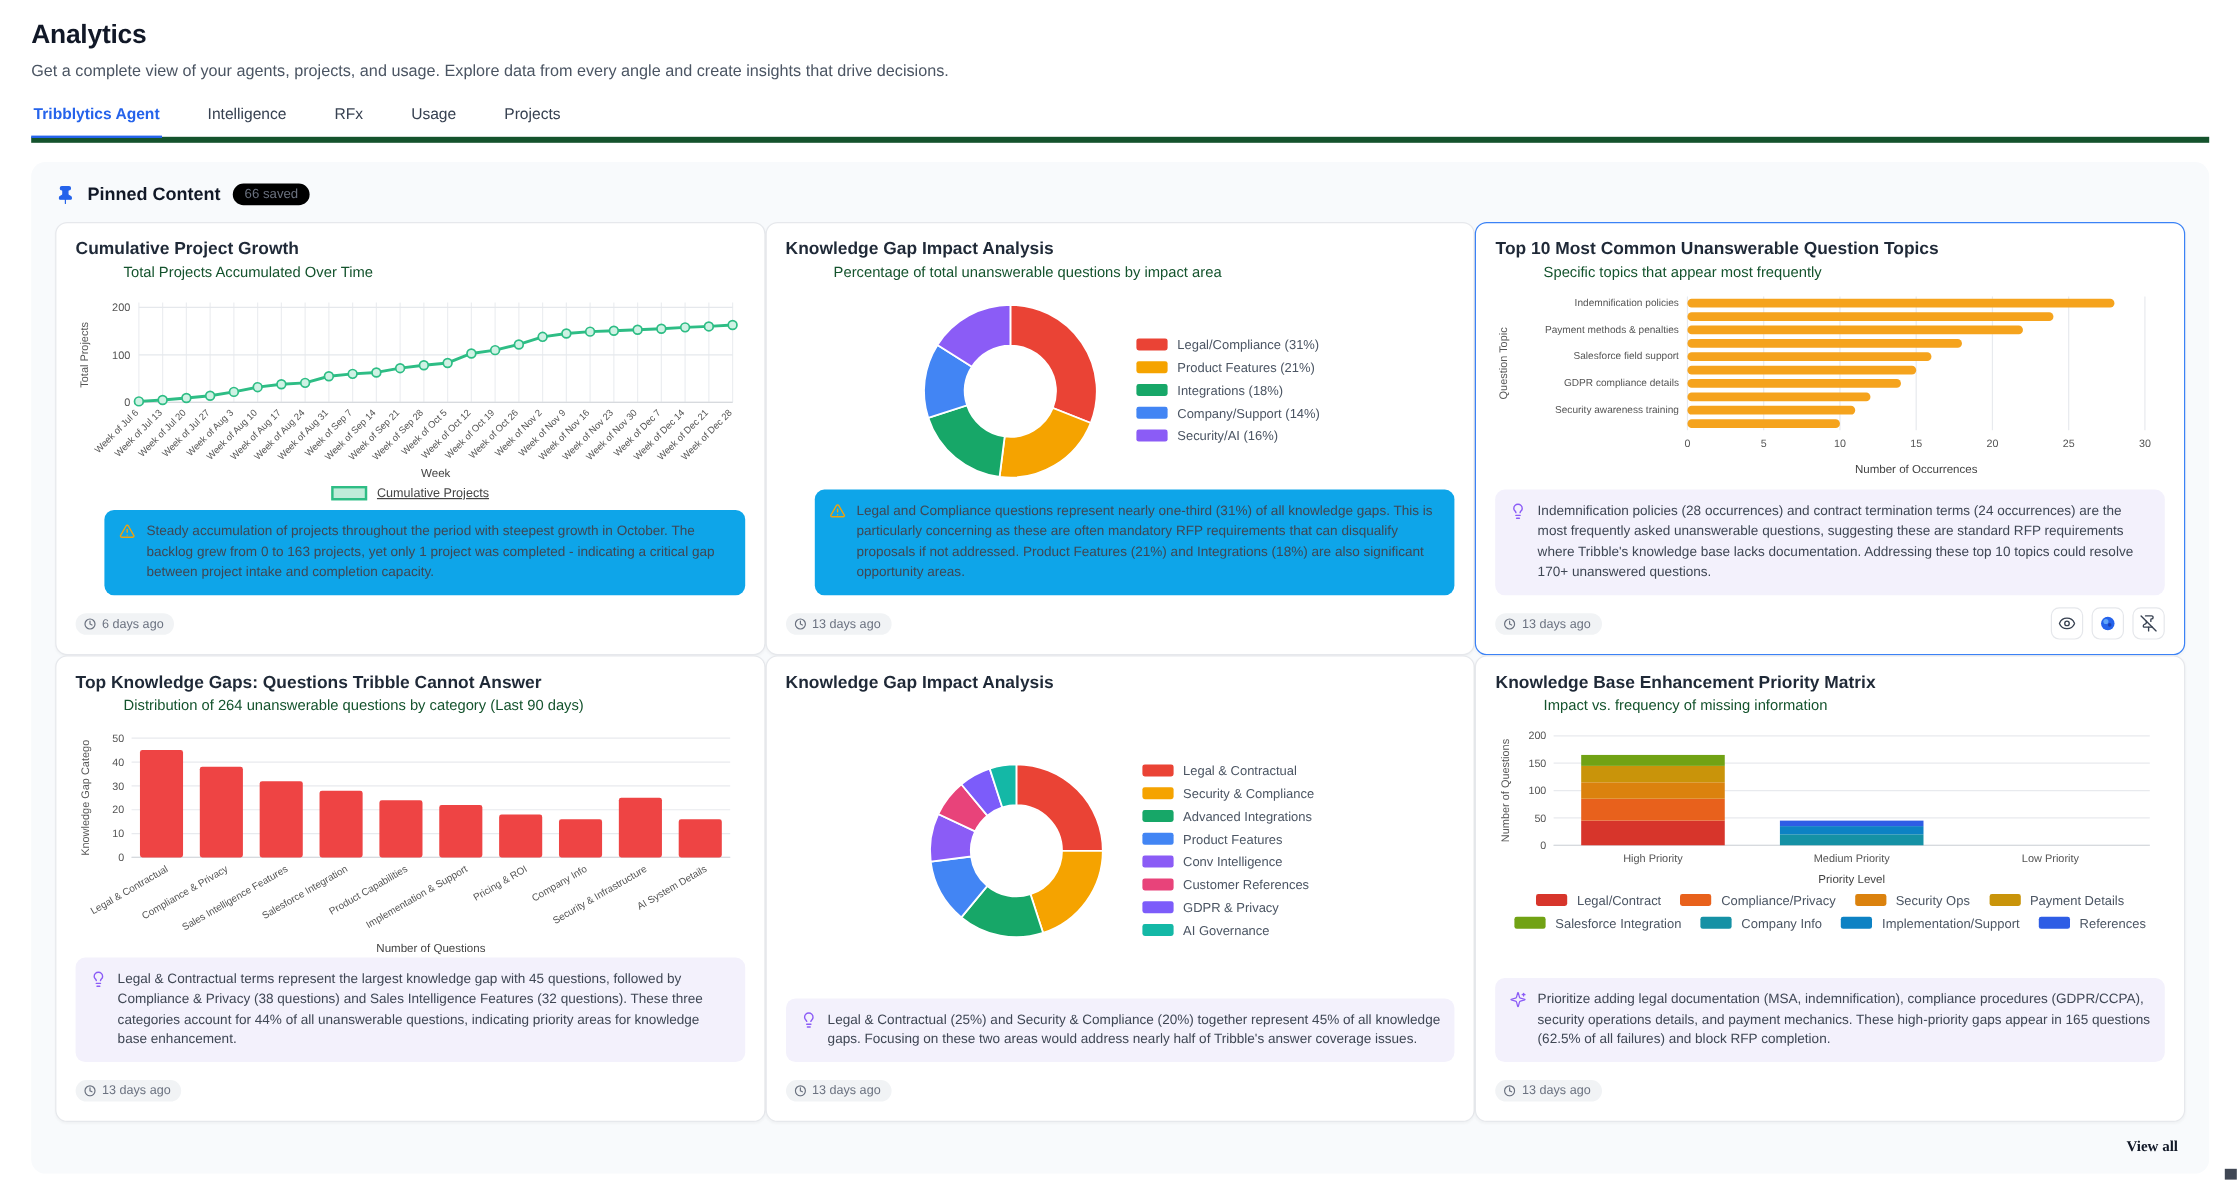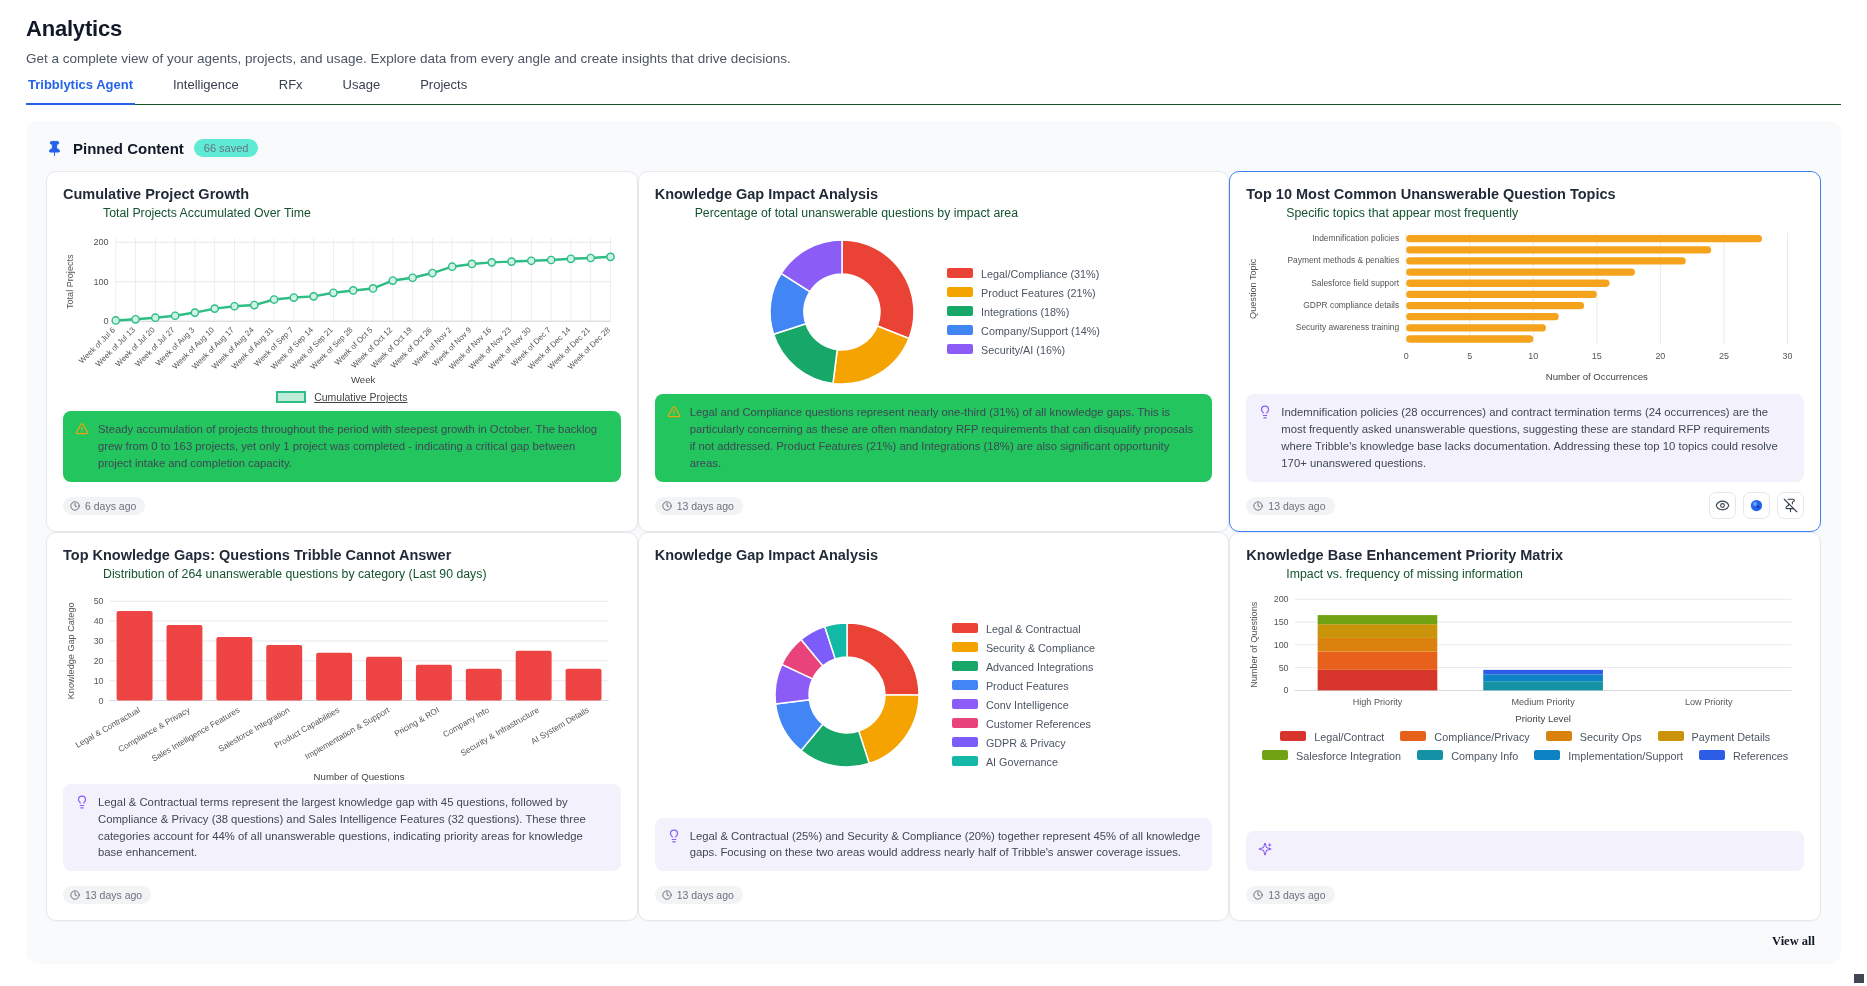--- a/index.html
+++ b/index.html
@@ -6,48 +6,48 @@
   html,body { margin:0; padding:0; }
   body {
     width:1867px; height:986px; overflow:hidden;
     background:#fff; color:#111827;
     font-family:"Liberation Sans", sans-serif;
   }
   svg text { font-family:"Liberation Sans", sans-serif; }
   .page { padding:10px 26px 0 26px; }
   .page-title { font-size:22px; font-weight:700; margin:6px 0 0 0; letter-spacing:-.2px; }
   .page-sub { font-size:13.5px; color:#4b5563; margin-top:9px; }
-  .tabs { display:flex; gap:36px; margin-top:5px; border-bottom:1px solid #14532d;text-align:right; }
+  .tabs { display:flex; gap:36px; margin-top:15px; border-bottom:5px solid #14532d;text-align:right; }
   .tab { font-size:13px; color:#374151; padding:6px 2px 11px 2px; cursor:pointer; }
   .tab.active { color:#2563eb; font-weight:700; border-bottom:2.5px solid #2563eb; margin-bottom:-1px; }
   .panel { background:#f8fafc; border-radius:12px; margin-top:16px; padding:18px 20px 14px 20px; }
   .pinned-header { display:flex; align-items:center; gap:10px; }
   .pinned-title { font-size:15px; font-weight:700; color:#111827; }
-  .badge { background:#5eead4; border-radius:999px; padding:3px 10px; font-size:11px; color:#6b7280; }
+  .badge { background:#000000; border-radius:999px; padding:3px 10px; font-size:11px; color:#6b7280; }
   .cards { display:grid; grid-template-columns:repeat(3,1fr); gap:0; margin-top:14px; }
   .card { background:#fff; border:1px solid #e6e8ec; border-radius:10px; padding:14px 16px 12px 16px;
           display:flex; flex-direction:column; box-shadow:0 1px 2px rgba(16,24,40,.03); }
   .card.selected { border:1.5px solid #3b82f6; }
   .card-title { font-size:14.5px; font-weight:700; color:#1f2937; }
   .card-sub { font-size:12.3px; color:#14532d; margin-top:4px;margin-left:40px; }
   .chart { margin-top:8px; width:100%; }
   .chart svg { display:block; width:100%; height:auto; }
   .donut-wrap { display:flex; align-items:center; justify-content:center; gap:30px; margin-top:10px; flex:1; }
   .donut-wrap svg { width:150px; height:150px; flex:none; }
   .legend-col { display:flex; flex-direction:column; gap:7px; }
   .legend-item { display:flex; gap:8px; font-size:10.8px; color:#4b5563; white-space:nowrap; }
   .swatch { width:26px; height:10px; border-radius:2px; flex:none; }
   .line-legend { display:flex; justify-content:center; align-items:center; gap:8px;
                  font-size:10.5px; color:#444; margin:3px 0 8px 0;text-decoration:underline; }
   .line-swatch { width:30px; height:12px; border:2px solid #2ebd85; background:#bfecd9; }
   .stack-legend { display:flex; flex-wrap:wrap; justify-content:center; column-gap:16px; row-gap:7px;
                   margin:4px 0 8px 0; font-size:10.8px; color:#4b5563; }
   .insight { display:flex; gap:9px; padding:10px 12px; border-radius:8px; font-size:11.3px;
              line-height:1.5; color:#3f4754; margin-top:auto; }
-  .insight.warning { background:#22c55e; }
+  .insight.warning { background:#0ea5e9;margin-left:24px; }
   .insight.purple { background:#f3f1fc; }
   .insight .ic { flex:none; margin-top:1px; }
   .footer { display:flex; align-items:center; justify-content:space-between; margin-top:10px; min-height:27px; }
   .time-pill { display:inline-flex; align-items:center; gap:5px; background:#f1f3f5;
                border-radius:999px; padding:3px 9px 3px 7px; font-size:10.5px; color:#6b7280; }
   .actions { display:flex; gap:7px; }
   .action-btn { width:27px; height:27px; border:1px solid #e5e7eb; background:#fff; border-radius:7px;
                 display:flex; align-items:center; justify-content:center; cursor:pointer; padding:0; }
   .view-all-row { display:flex; justify-content:flex-end; margin-top:12px; }
   .view-all { font-size:12.5px; font-weight:600; color:#111827; cursor:pointer; background:none; border:none;
@@ -538,20 +538,21 @@
             </span>
           </div>
         <div class="insight purple">
           <span class="ic">
             <svg width="14" height="14" viewBox="0 0 24 24" fill="none" stroke="#8b5cf6" stroke-width="1.8" stroke-linecap="round" stroke-linejoin="round">
                 <path d="M9.937 15.5A2 2 0 0 0 8.5 14.063l-6.135-1.582a.5.5 0 0 1 0-.962L8.5 9.936A2 2 0 0 0 9.937 8.5l1.582-6.135a.5.5 0 0 1 .963 0L14.063 8.5A2 2 0 0 0 15.5 9.937l6.135 1.581a.5.5 0 0 1 0 .964L15.5 14.063a2 2 0 0 0-1.437 1.437l-1.582 6.135a.5.5 0 0 1-.963 0z"></path>
                 <path d="M20 3v4"></path>
                 <path d="M22 5h-4"></path>
               </svg>
           </span>
+          <span>Prioritize adding legal documentation (MSA, indemnification), compliance procedures (GDPR/CCPA), security operations details, and payment mechanics. These high-priority gaps appear in 165 questions (62.5% of all failures) and block RFP completion.</span>
         </div>
         <div class="footer">
           <span class="time-pill">
             <svg width="10" height="10" viewBox="0 0 24 24" fill="none" stroke="#6b7280" stroke-width="2.4" stroke-linecap="round">
                 <circle cx="12" cy="12" r="10"></circle>
                 <polyline points="12 6 12 12 16 14"></polyline>
               </svg>
             <span>13 days ago</span>
           </span>
         </div>

